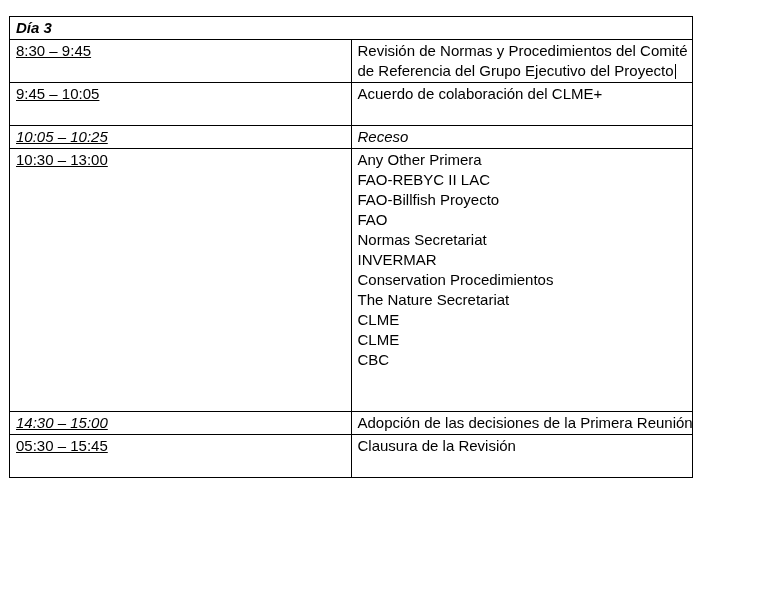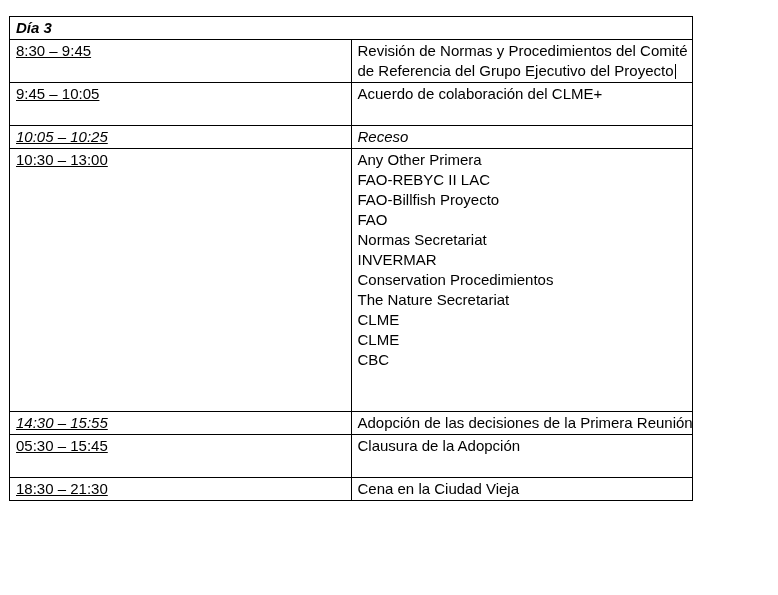--- a/index.html
+++ b/index.html
@@ -107,38 +107,30 @@
             <div class="line">The Nature Secretariat</div>
             <div class="line">CLME</div>
             <div class="line">CLME</div>
             <div class="line">CBC</div>
             <div class="line"></div>
             <div class="line"></div>
           </td>
         </tr>
         <tr>
           <td class="time-cell italic">
-            <div class="line">14:30 – 15:55</div>
+            <div class="line">14:30 – 15:00</div>
           </td>
           <td class="content-cell">
             <div class="line">Adopción de las decisiones de la Primera Reunión del Comité Directivo</div>
           </td>
         </tr>
         <tr>
           <td class="time-cell">
             <div class="line">05:30 – 15:45</div>
           </td>
           <td class="content-cell">
-            <div class="line">Clausura de la Adopción</div>
+            <div class="line">Clausura de la Revisión</div>
             <div class="line"></div>
-          </td>
-        </tr>
-        <tr>
-          <td class="time-cell">
-            <div class="line">18:30 – 21:30</div>
-          </td>
-          <td class="content-cell">
-            <div class="line">Cena en la Ciudad Vieja</div>
           </td>
         </tr>
       </tbody>
   </table>
 </div>
 
 </body></html>

